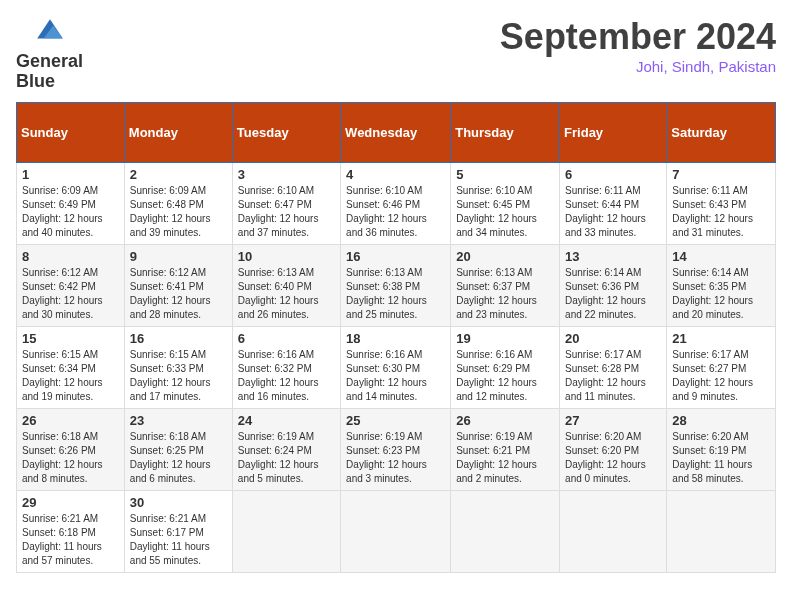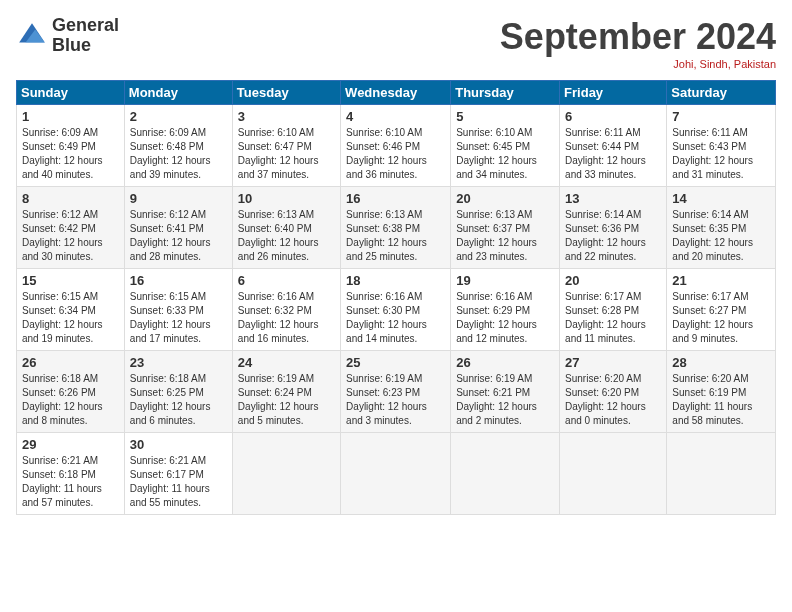--- a/index.html
+++ b/index.html
@@ -13,54 +13,55 @@
     .header {
       display: flex;
       justify-content: space-between;
       align-items: flex-start;
       margin-bottom: 10px;
     }
     .logo {
       display: flex;
       align-items: center;
       gap: 4px;
+      flex-direction: column;
     }
     .logo-text {
       font-size: 18px;
       font-weight: bold;
       color: #333;
       line-height: 1.1;
     }
     .logo-icon {
       width: 32px;
       height: 32px;
     }
     .title-block {
       text-align: right;
     }
     .month-title {
       font-size: 36px;
       font-weight: bold;
       color: #404040;
     }
     .location {
-      font-size: 11px;
-      color: #b91c1c;
+      font-size: 15px;
+      color: #8b5cf6;
     }
     .calendar {
       width: 100%;
       border-collapse: collapse;
       border: 1px solid #ccc;
     }
     .calendar th {
-      background: #0369a1;
+      background: #c2410c;
       color: #fff;
       font-size: 13px;
       font-weight: bold;
-      padding: 4px 4px;
+      padding: 22px 4px;
       text-align: left;
       border: 1px solid #2d6db5;
     }
     .calendar td {
       vertical-align: top;
       border: 1px solid #ddd;
       padding: 4px 5px;
       width: 113px;
       min-height: 70px;
       font-size: 10.5px;

